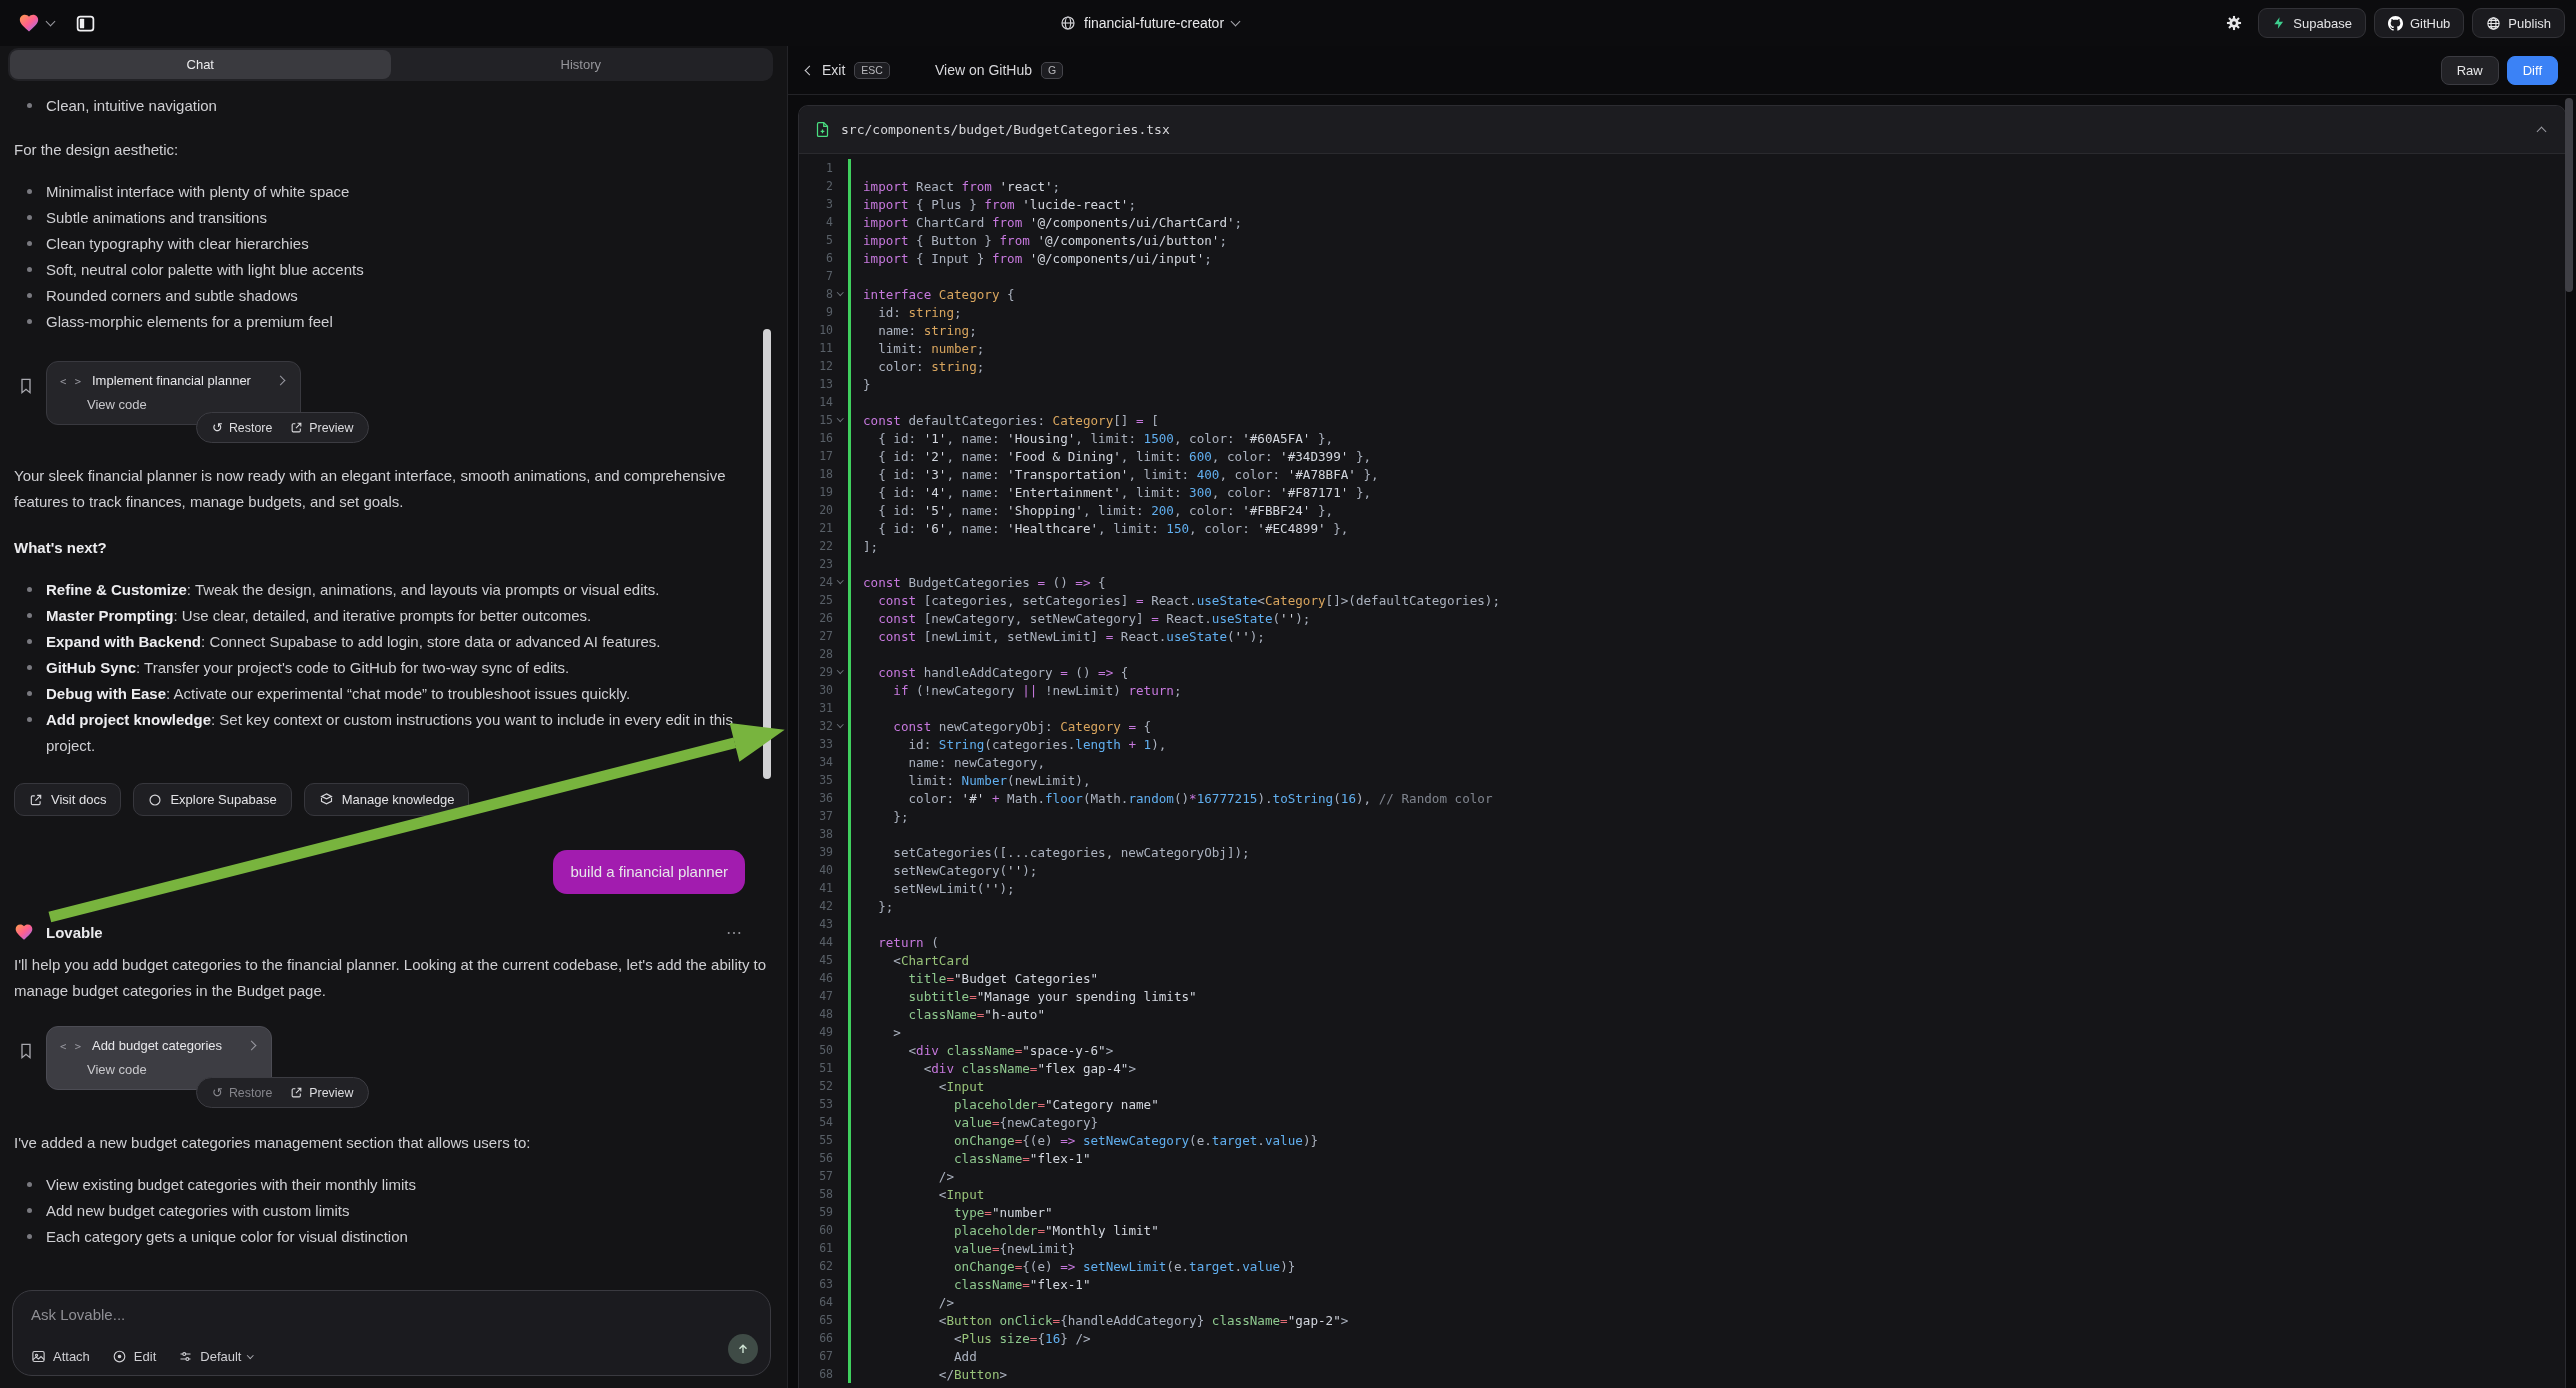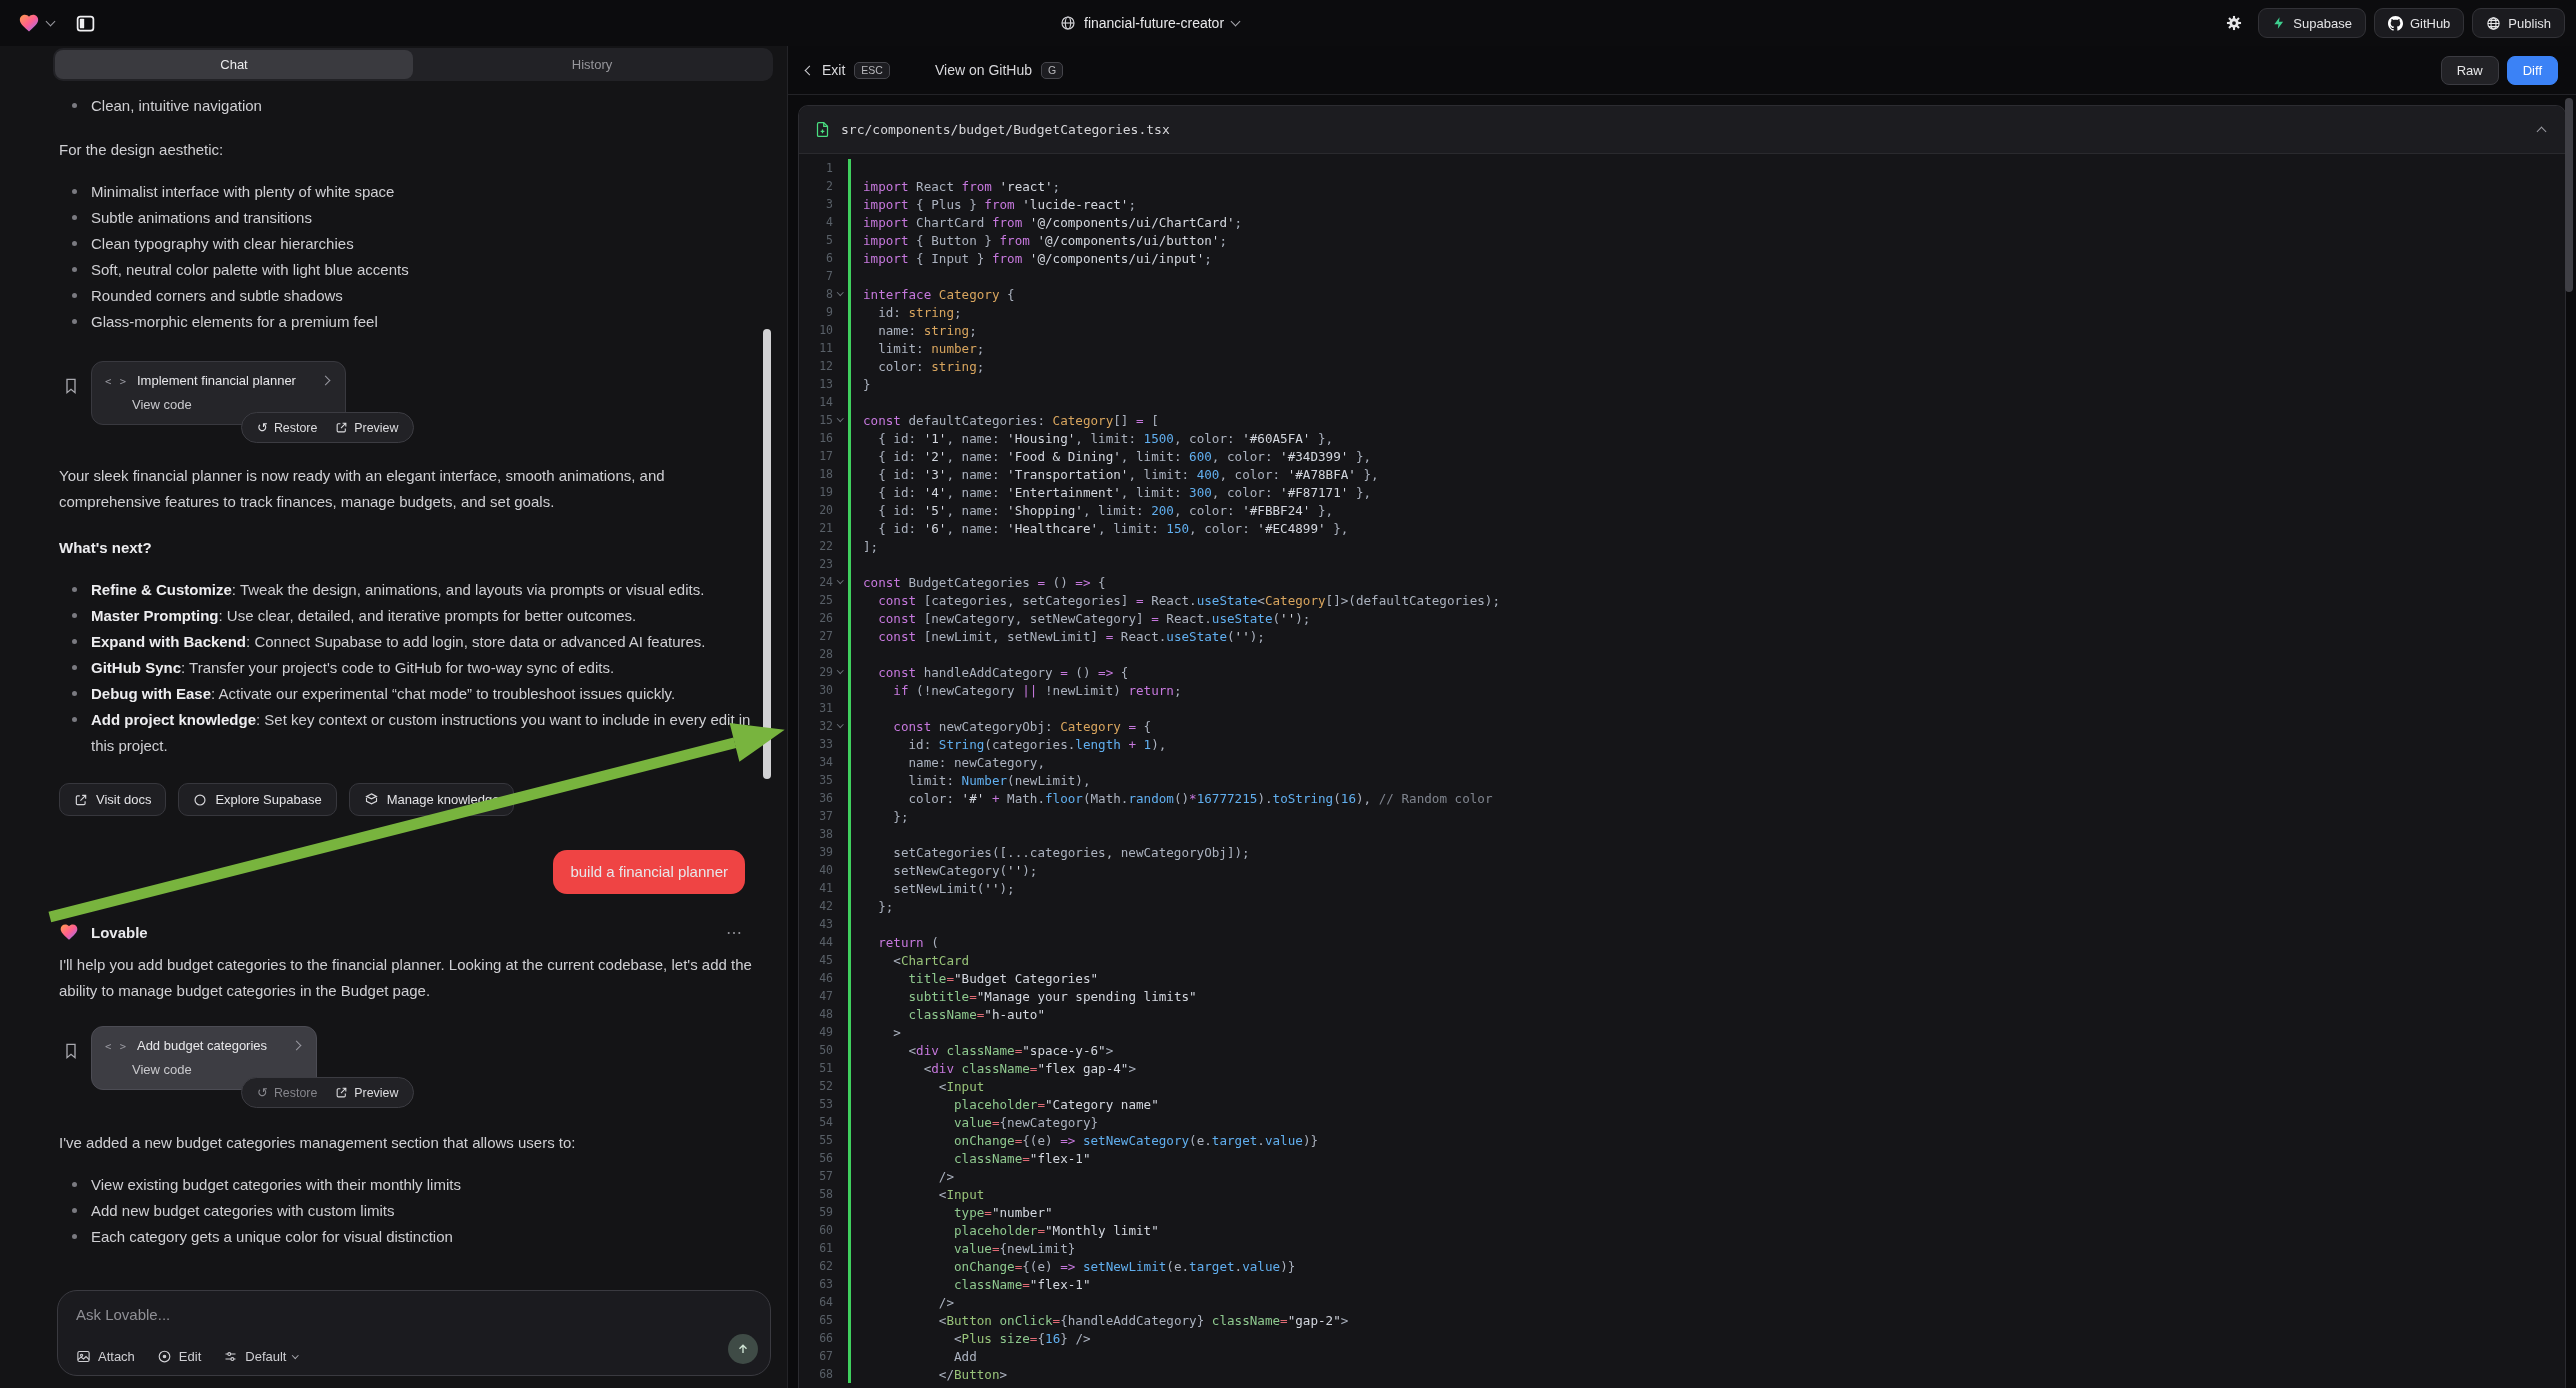--- a/index.html
+++ b/index.html
@@ -17,21 +17,21 @@
   .chev.right { transform:rotate(-45deg); }
   .chev.left { transform:rotate(135deg); }
   .chev.tiny { width:4.5px; height:4.5px; border-width:1.3px; }
   .project { position:absolute; left:1060px; top:0; height:46px; display:flex; align-items:center; gap:8px; color:#e8e8ea; font-size:14px; cursor:pointer; }
   .tb-right { position:absolute; right:11px; top:8px; display:flex; align-items:center; gap:8px; }
   .tb-btn { display:flex; align-items:center; gap:7px; height:30px; padding:0 13px; background:#1b1b1f; border:1px solid #323237; border-radius:9px; color:#e4e4e6; font-size:13px; cursor:pointer; }
 
   
   .main { display:flex; height:1342px; }
 
-  .chat-panel { width:787px; position:relative; background:#141416; display:flex; flex-direction:column;padding-left:45px; }
+  .chat-panel { width:787px; position:relative; background:#141416; display:flex; flex-direction:column; }
   .tabs { margin:2px 14px 0 8px; height:33px; background:#222226; border-radius:10px; display:flex; padding:2px; }
   .tab { flex:1; display:flex; align-items:center; justify-content:center; font-size:13px; color:#96969b; border-radius:8px; cursor:pointer; }
   .tab.active { background:#3a3a3f; color:#ececee; }
 
   .chat-scroll { flex:1; overflow:hidden; padding:12px 20px 0 14px; font-size:15px; color:#cfcfd3; position:relative; }
   .bullet-row { display:flex; line-height:26px; }
   .dot { width:5px; height:5px; border-radius:50%; background:#7a7a80; margin:10px 14px 0 13px; flex:none; }
   .bt b { color:#ededf0; }
   .para { line-height:26px; }
   .mt18 { margin-top:18px; } .mt16 { margin-top:16px; }
@@ -47,21 +47,21 @@
   .vc-top .chev { color:#9a9aa2; margin-left:16px; }
   .vc-view { margin:9px 0 1px 27px; font-size:13px; color:#c9c9cd; cursor:pointer; }
   .vc-pill { position:absolute; left:149px; bottom:-19px; display:flex; gap:18px; align-items:center; background:#222226; border:1px solid #3c3c42; border-radius:995px; padding:7px 15px; font-size:12.4px; color:#dddde0; white-space:nowrap; }
   .pill-btn { display:flex; gap:6px; align-items:center; cursor:pointer; }
   .pill-btn .re-ic { font-size:13px; }
   .pill-btn.dim { color:#85858b; }
 
   .actions { display:flex; gap:12px; margin-top:24px; }
   .action-btn { display:flex; align-items:center; gap:8px; background:#1f1f23; border:1px solid #37373d; border-radius:10px; padding:8px 14px; font-size:13px; color:#e3e3e6; cursor:pointer; }
 
-  .bubble { margin:34px 22px 0 auto; background:#ef4444; border-radius:14px; padding:10px 17px; width:fit-content; max-width:597px; color:#e7e7ea; line-height:24px; }
+  .bubble { margin:34px 22px 0 auto; background:#a21caf; border-radius:14px; padding:10px 17px; width:fit-content; max-width:597px; color:#e7e7ea; line-height:24px; }
 
   .sender-row { display:flex; align-items:center; gap:12px; margin-top:28px;justify-content:center; }
   .sender-name { font-size:15px; font-weight:600; color:#e9e9ec; }
   .more-dots { margin-left:auto; margin-right:24px; color:#8e8e94; font-size:16px; letter-spacing:1px; cursor:pointer; }
 
   .chat-sb { position:absolute; right:16px; top:283px; width:8px; height:450px; border-radius:4px; background:#d2d2d4; z-index:30; cursor:pointer; }
 
   
   .composer { margin:6px 16px 12px 12px; height:86px; border:1px solid #3a3a40; border-radius:20px; background:#1b1b1f; position:relative; padding:15px 18px; flex:none; }
   .placeholder { color:#8f8f95; font-size:15px; }

